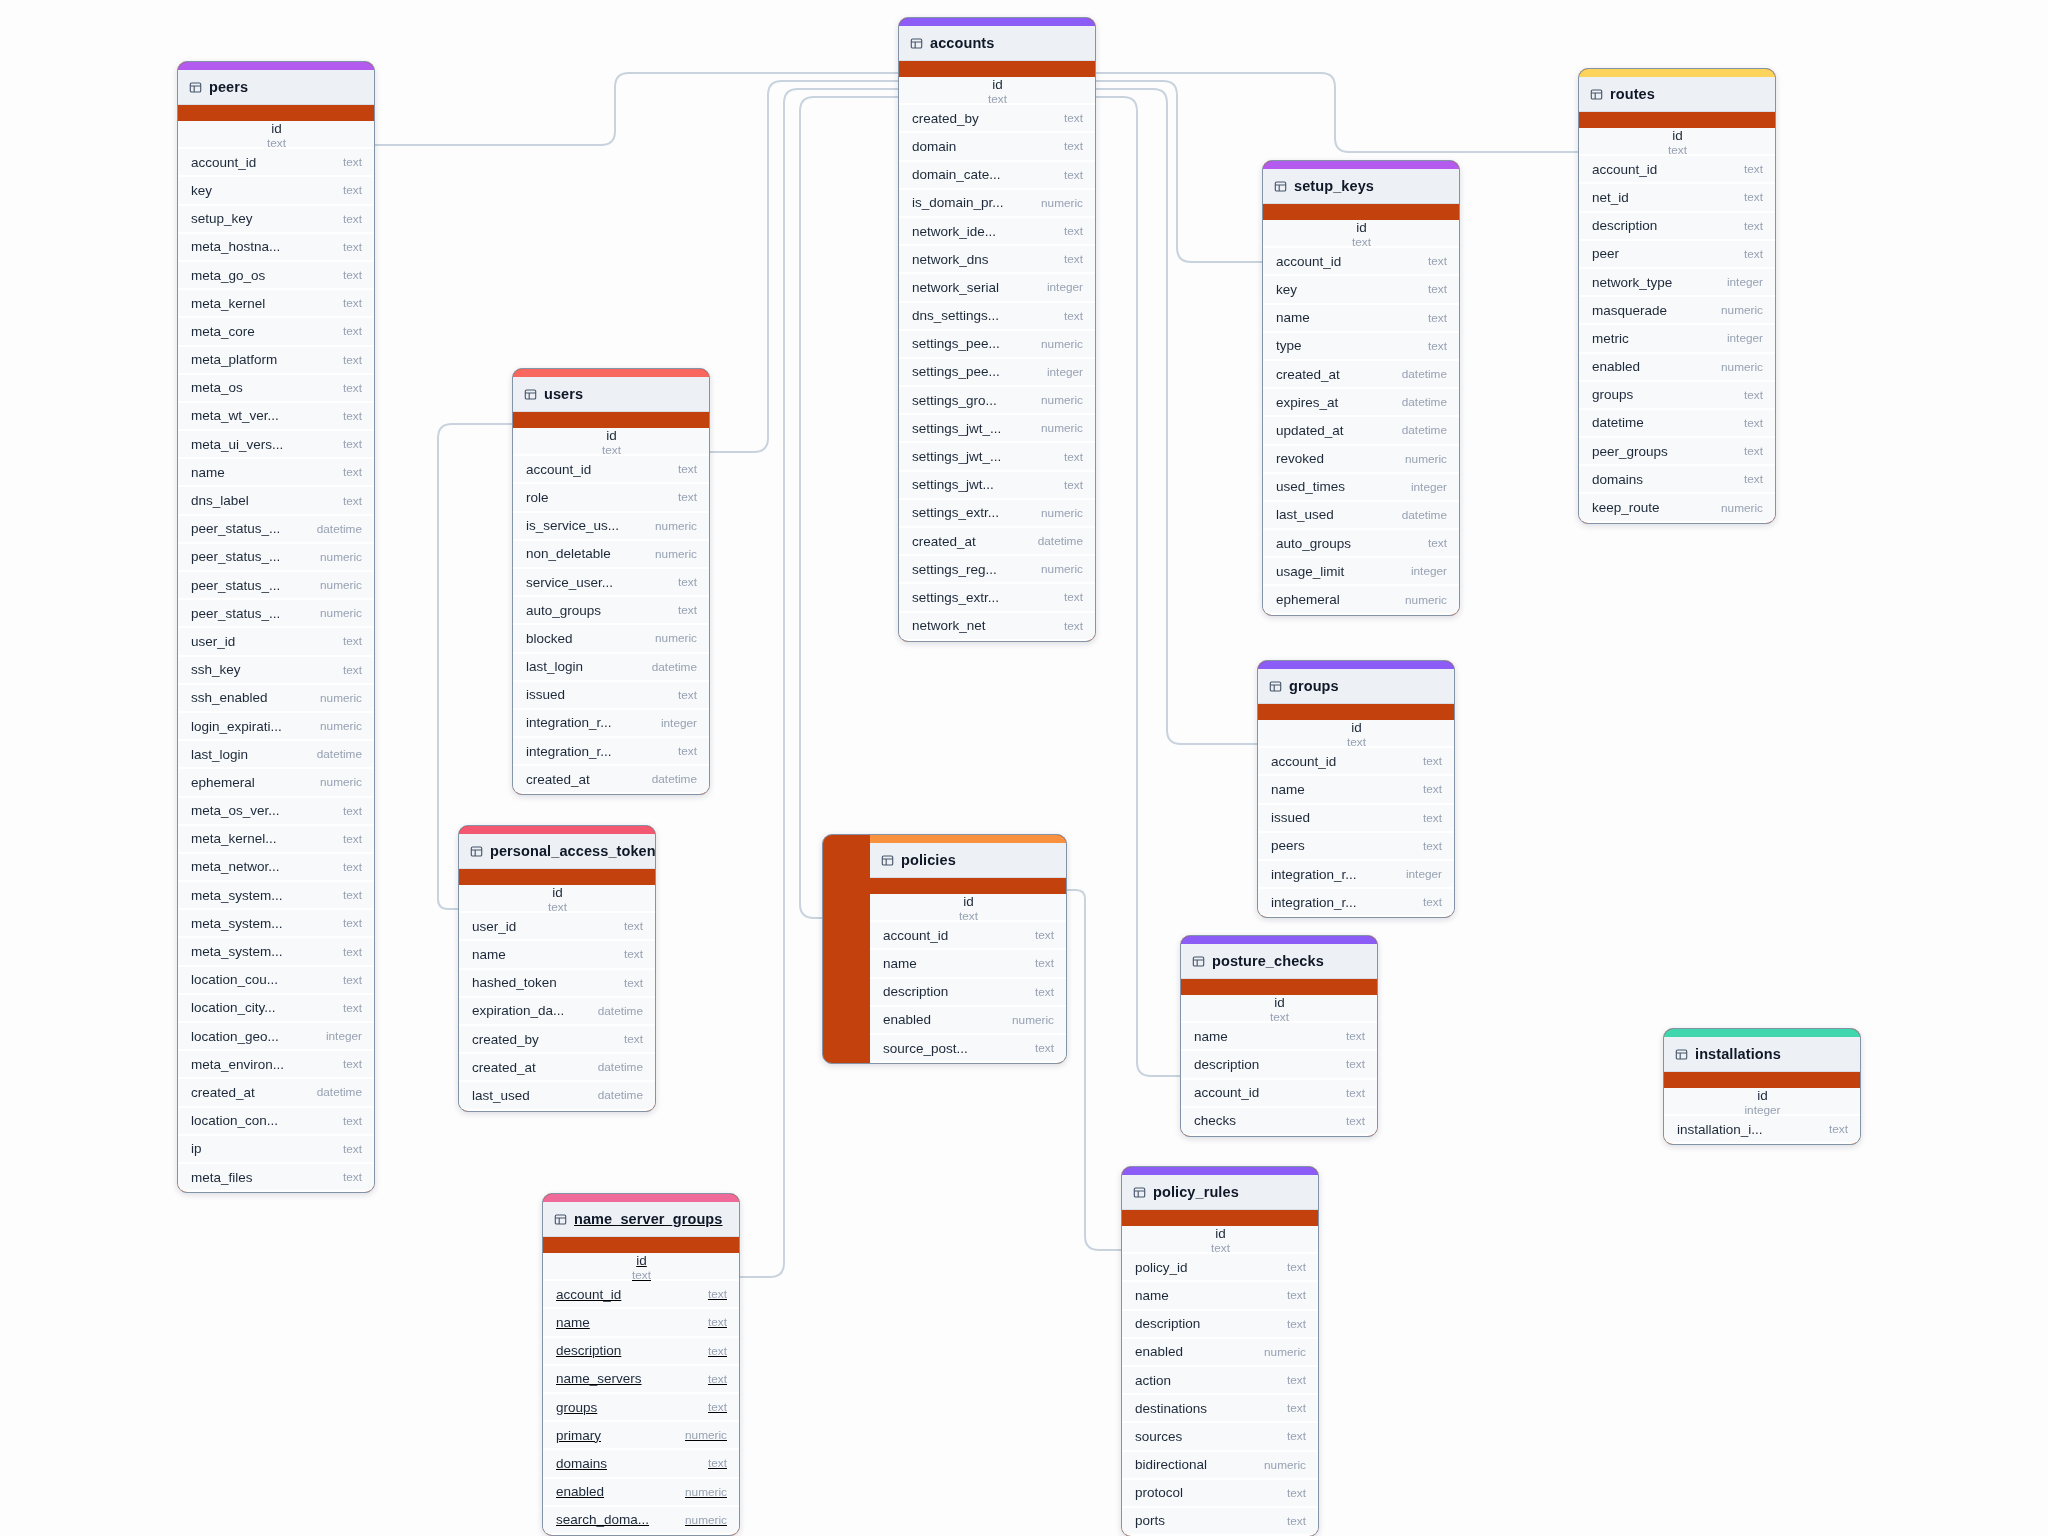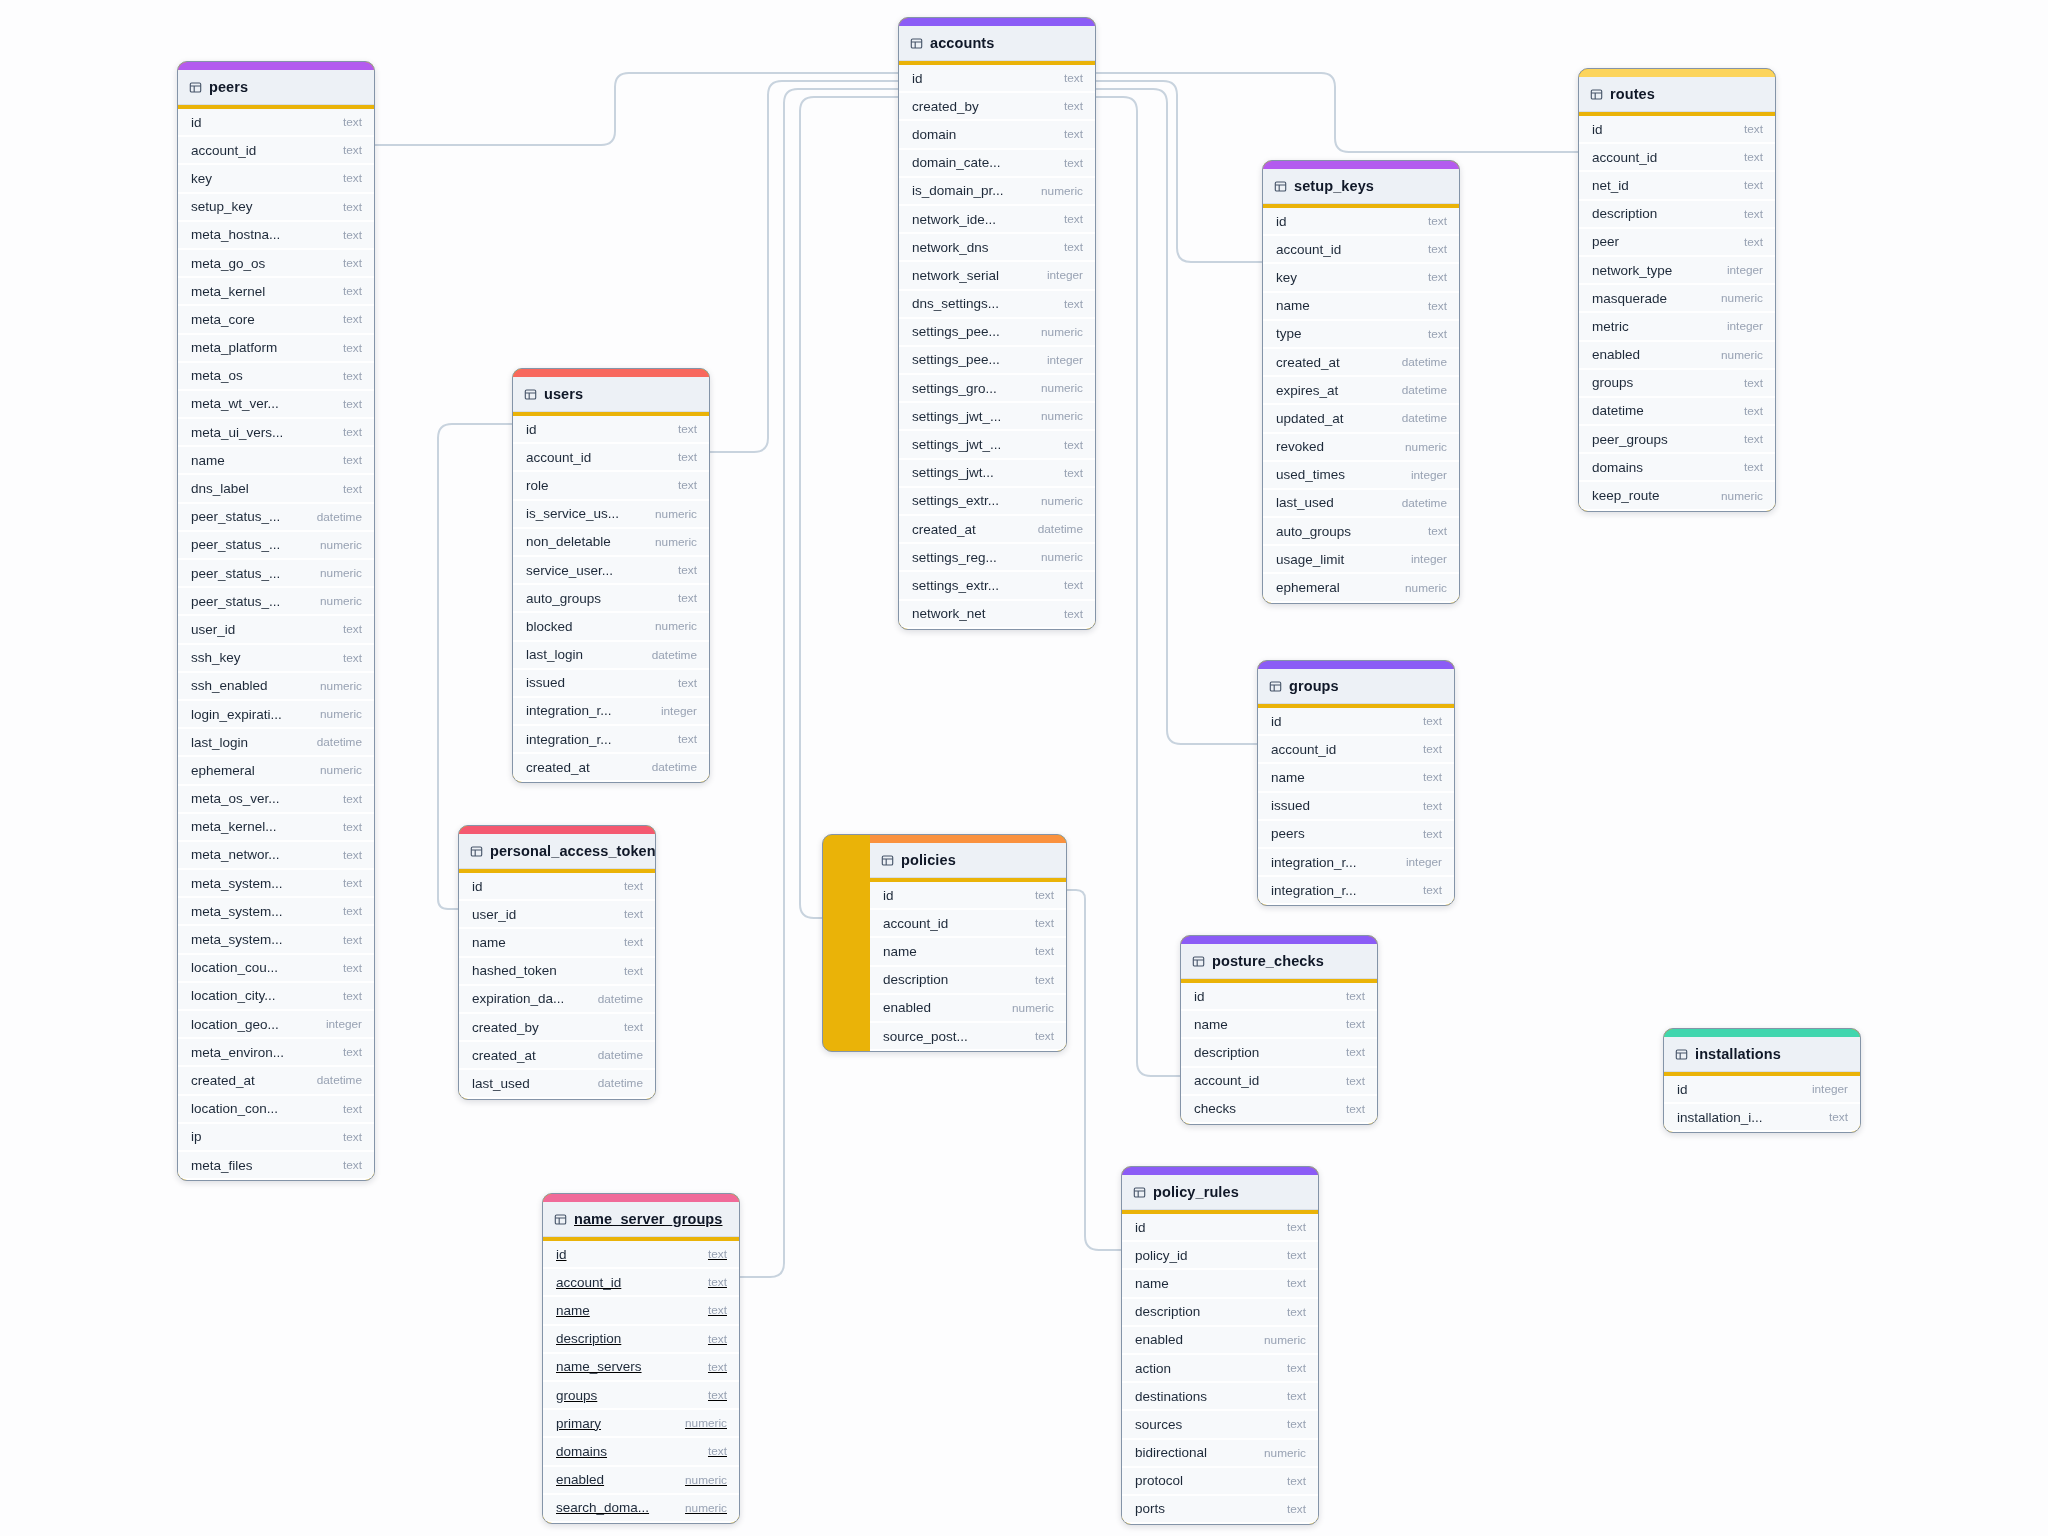--- a/index.html
+++ b/index.html
@@ -5,38 +5,38 @@
   html,body{margin:0;padding:0;}
   body{
     width:2048px;height:1536px;overflow:hidden;position:relative;
     background:#fdfdfe;
     font-family:"Liberation Sans","DejaVu Sans",sans-serif;
   }
   .canvas{position:absolute;inset:0;width:2048px;height:1536px;}
   svg.wires{position:absolute;inset:0;pointer-events:none;}
   svg.wires path{fill:none;stroke:#c8d3de;stroke-width:2;}
   .table{
-    position:absolute;width:196px;background:#eab308;
+    position:absolute;width:196px;background:#c2410c;
     border:1px solid #8494a8;border-radius:10px;overflow:hidden;
     box-shadow:0 2px 6px rgba(15,23,42,.14);
   }
   .accent{height:8px;}
   .thead{
     height:34px;display:flex;align-items:center;gap:7px;
     padding:0 11px;background:#edf1f6;border-bottom:1px solid #d7dee8;
   }
   .thead .ticon{display:flex;align-items:center;}
   .thead .tname{font-size:14.5px;font-weight:700;color:#101828;letter-spacing:.1px;}
   .rows{background:#ffffff;padding-bottom:2px;}
   .row{
     height:26.2px;margin-top:2px;background:#f7f9fb;
     display:flex;align-items:center;justify-content:space-between;
     padding:0 12px 0 13px;
   }
-  .row:first-child{margin-top:4px;}
+  .row:first-child{margin-top:16px;flex-direction:column;}
   .fname{font-size:13.5px;color:#1d2939;white-space:nowrap;}
   .ftype{font-size:11.8px;color:#98a2b3;white-space:nowrap;}
 </style>
 </head>
 <body>
 
 <div class="canvas">
   <svg class="wires" width="2048" height="1536" viewBox="0 0 2048 1536">
       <path d="M 373 145 L 601 145 Q 615 145 615 131 L 615 87 Q 615 73 629 73 L 898 73" stroke="#c8d3de"></path>
       <path d="M 708 452 L 754 452 Q 768 452 768 438 L 768 95 Q 768 81 782 81 L 898 81" stroke="#c8d3de"></path>

